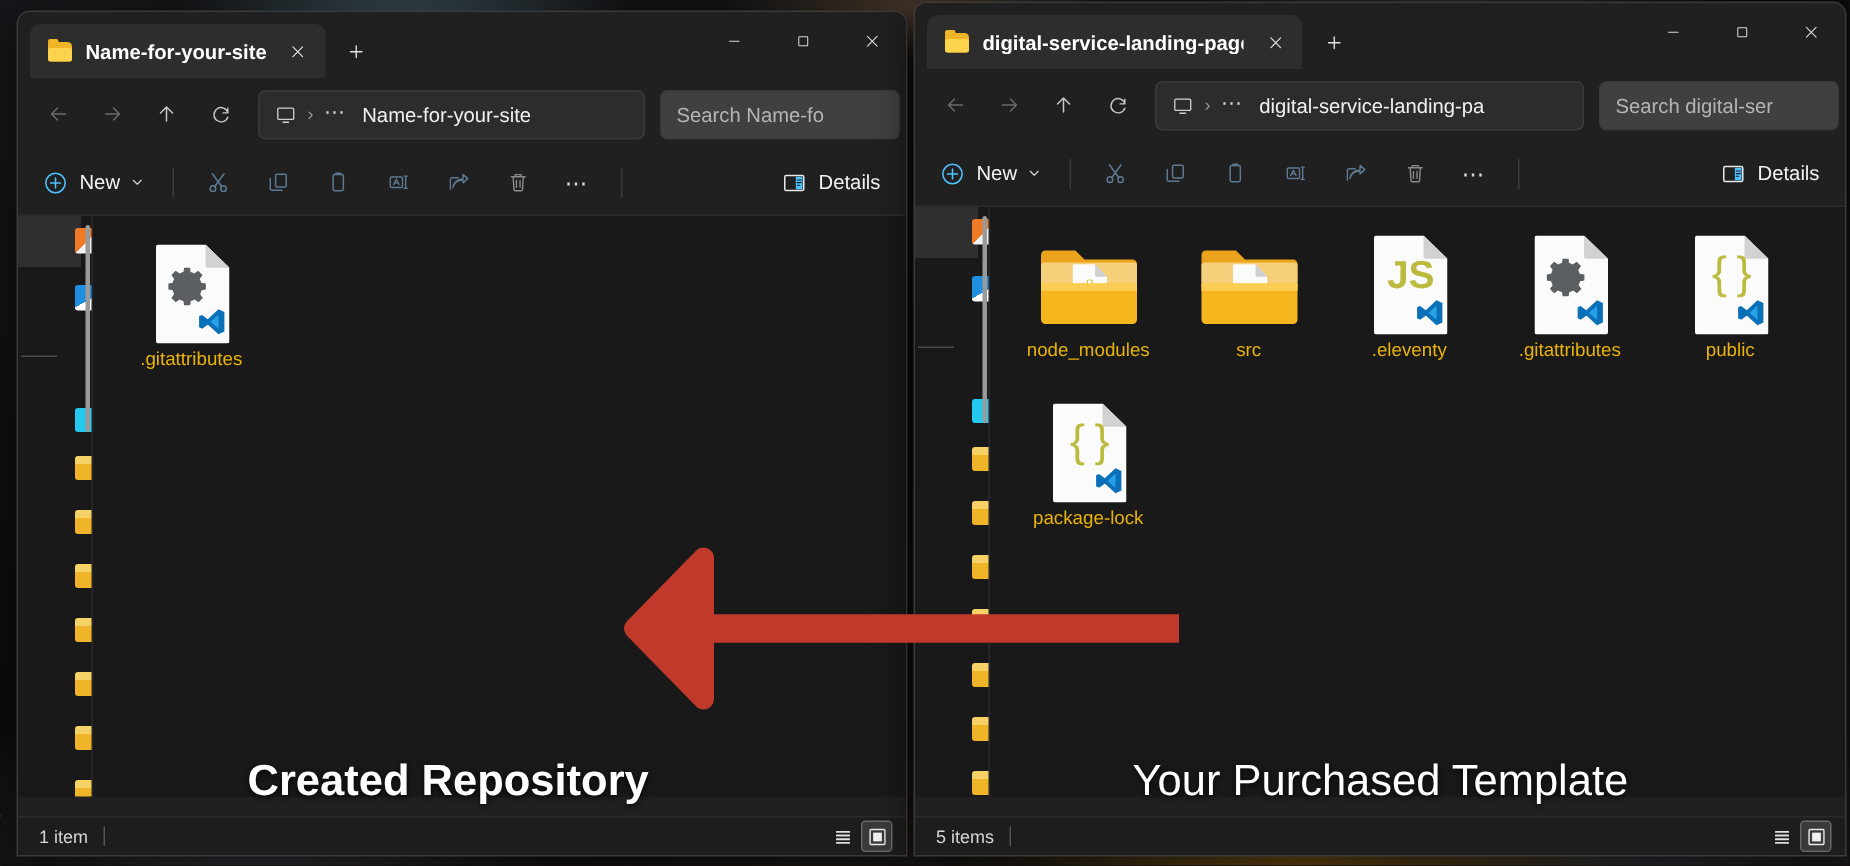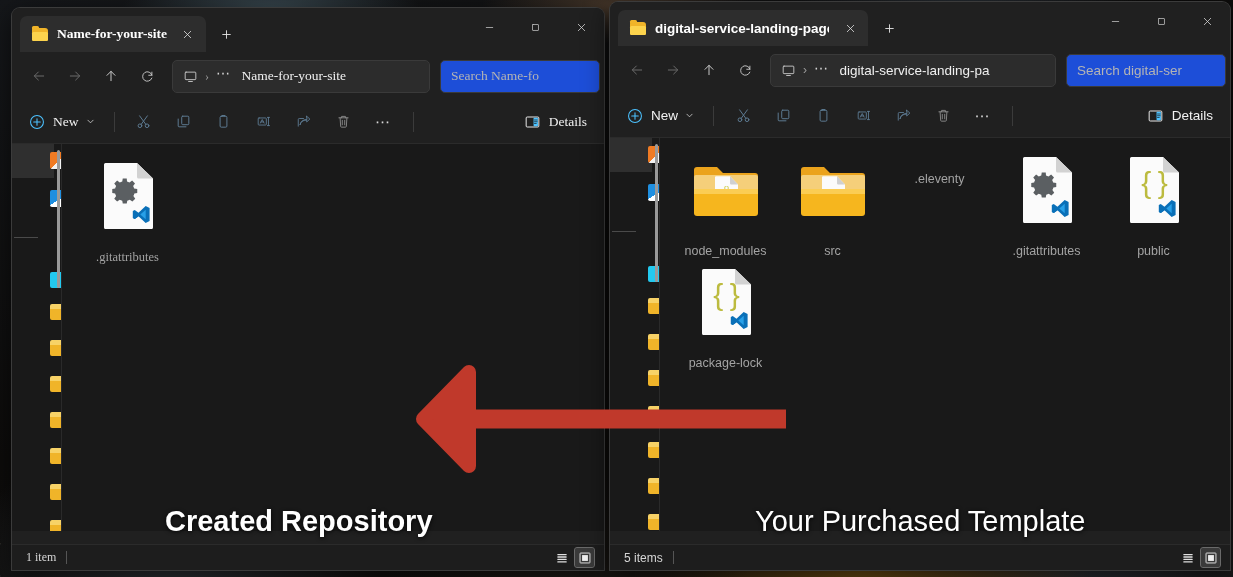--- a/index.html
+++ b/index.html
@@ -37,21 +37,21 @@
 
   
   .explorer {
     position: absolute;
     background: #202020;
     border-radius: 8px 8px 0 0;
     overflow: hidden;
     display: flex; flex-direction: column;
     box-shadow: 0 0 0 1px #3b3b3b, 0 6px 26px rgba(0,0,0,.62);
   }
-  #win-left  { left: 12px;  top: 8px; width: 592px; height: 562px; font-family: Liberation Serif, serif; }
+  #win-left  { left: 12px;  top: 8px; width: 592px; height: 562px; }
   #win-right { left: 610px; top: 2px; width: 620px; height: 568px; }
 
   
   .titlebar {
     height: 44px; flex: 0 0 44px;
     background: #202020;
     display: flex; align-items: flex-end;
     position: relative;
   }
   .tabstrip { display: flex; align-items: flex-end; height: 100%; padding-left: 8px; }
@@ -134,21 +134,21 @@
   .crumb-pc svg { width: 15px; height: 15px; }
   .crumb-sep { color: #9a9a9a; font-size: 12px; line-height: 1; }
   .crumb-dots { color: #d5d5d5; font-size: 14px; letter-spacing: 1.5px; line-height: 1; padding-bottom: 4px;}
   .crumb-text {
     color: #f0f0f0; font-size: 13.5px;
     white-space: nowrap; overflow: hidden;
     margin-left: 3px;
   }
   .searchbox {
     flex: 0 0 auto; width: 160px; height: 33px;
-    background: #1d4ed8; border: 1px solid #3a3a3a;
+    background: #404040; border: 1px solid #3a3a3a;
     border-radius: 5px;
     display: flex; align-items: center;
     padding: 0 10px; margin-left: 8px;
     overflow: hidden;
   }
   .searchbox span {
     color: #b4b4b4; font-size: 13.5px; white-space: nowrap;
   }
 
   
@@ -226,22 +226,22 @@
     align-content: flex-start;
     padding-left: 12px;
   }
   .item {
     width: 107px; height: 112px;
     display: flex; flex-direction: column; align-items: center;
     padding-top: 2px;
   }
   .item .ibox { width: 72px; height: 72px; position: relative; }
   .item .label {
-    margin-top: 18px;
-    color: #a3a3a3; font-size: 12.5px;
+    margin-top: 0;
+    color: #eab308; font-size: 12.5px;
     text-align: center; max-width: 104px;
     white-space: nowrap; overflow: hidden; text-overflow: ellipsis;
   }
 
   
   .statusbar {
     height: 26px; flex: 0 0 26px;
     background: #1d1d1d;
     border-top: 1px solid #2b2b2b;
     display: flex; align-items: center;
@@ -675,20 +675,34 @@
                 </svg>
                 <svg viewBox="0 0 66 56" style="position:absolute;inset:0;width:100%;height:100%;">
                   <path d="M1 27 h64 v24 a3 3 0 0 1-3 3 H4 a3 3 0 0 1-3-3 z" fill="#f6b61e"></path>
                   <path d="M1 27 h64 v5 H1 z" fill="#fbcd53"></path>
                 </svg>
               </div>
             </div>
             <div class="label">src</div>
           </div>
           <div class="item">
+            <div class="ibox">
+              <div style="position:absolute;left:12px;top:3px;width:49px;height:66px;">
+                <svg viewBox="0 0 49 66" style="position:absolute;inset:0;width:100%;height:100%;">
+                  <path d="M0 1.5 A1.5 1.5 0 0 1 1.5 0 H33 L49 15.5 V64.5 A1.5 1.5 0 0 1 47.5 66 H1.5 A1.5 1.5 0 0 1 0 64.5 z" fill="#fbfbfb"></path>
+                  <path d="M33 0 L49 15.5 H34.5 A1.5 1.5 0 0 1 33 14 z" fill="#d2d2d2"></path>
+                </svg>
+                <div style="position:absolute;left:4px;top:11px;width:42px;height:30px;color:#bcbb3f;font-family:'Liberation Sans',sans-serif;font-size:26px;font-weight:700;text-align:center;line-height:30px;">JS</div>
+                <svg class="vsbadge" viewBox="0 0 24 24" style="position:absolute;right:2px;bottom:4px;width:21px;height:21px;">
+                  <path d="M17.9 2.4 L22.4 4.6 v14.8 l-4.5 2.2 -8.2-7.6 -4.3 3.2 -2.2-1.1 V7.9 l2.2-1.1 4.3 3.2 z" fill="#0a70b8"></path>
+                  <path d="M17.9 6.6 v10.8 l-6.1-5.4 z" fill="#28a0e8"></path>
+                  <path d="M3.4 7.9 v8.2 l2.2 1.1 4.3-3.2 -4.3-3.2 z" fill="#0a70b8"></path>
+                </svg>
+              </div>
+            </div>
             <div class="label">.eleventy</div>
           </div>
           <div class="item">
             <div class="ibox">
               <div style="position:absolute;left:12px;top:3px;width:49px;height:66px;">
                 <svg viewBox="0 0 49 66" style="position:absolute;inset:0;width:100%;height:100%;">
                   <path d="M0 1.5 A1.5 1.5 0 0 1 1.5 0 H33 L49 15.5 V64.5 A1.5 1.5 0 0 1 47.5 66 H1.5 A1.5 1.5 0 0 1 0 64.5 z" fill="#fbfbfb"></path>
                   <path d="M33 0 L49 15.5 H34.5 A1.5 1.5 0 0 1 33 14 z" fill="#d2d2d2"></path>
                 </svg>
                 <svg viewBox="0 0 24 24" style="position:absolute;left:7px;top:13px;width:30px;height:30px;">

